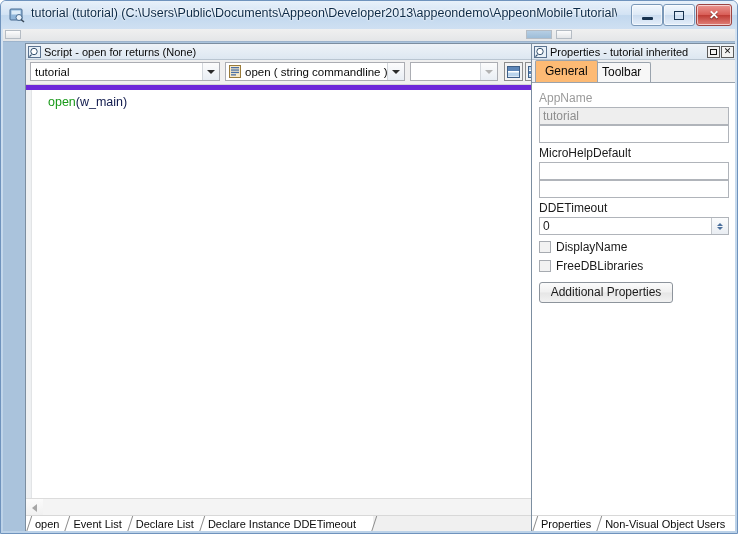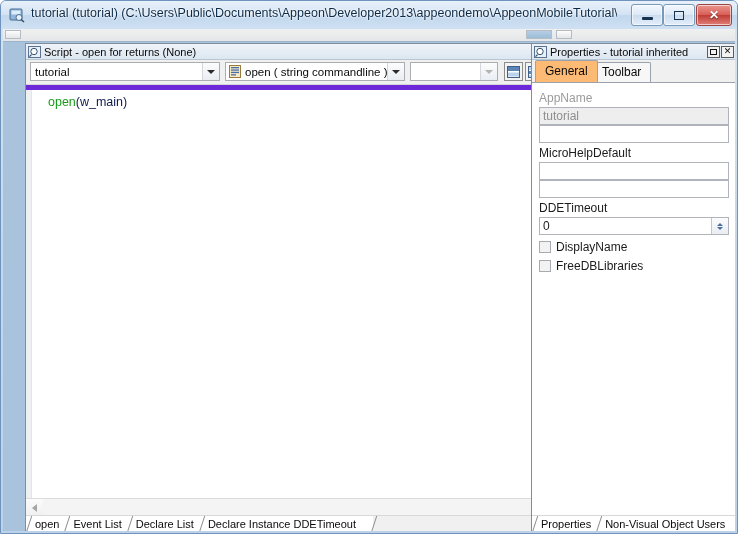--- a/index.html
+++ b/index.html
@@ -474,20 +474,21 @@
         <div class="pf-check">
           <div class="cbox"></div>
           <div class="cb-label">DisplayName</div>
         </div>
 
         <div class="pf-check">
           <div class="cbox"></div>
           <div class="cb-label">FreeDBLibraries</div>
         </div>
 
+        <div id="additional-props-btn">Additional Properties</div>
       </div>
 
       <div class="tabstrip">
         <div class="ftab"><span>Properties</span></div>
         <div class="ftab"><span>Non-Visual Object Users</span></div>
         <div class="ftab-end"></div>
       </div>
     </div>
 
   </div>

